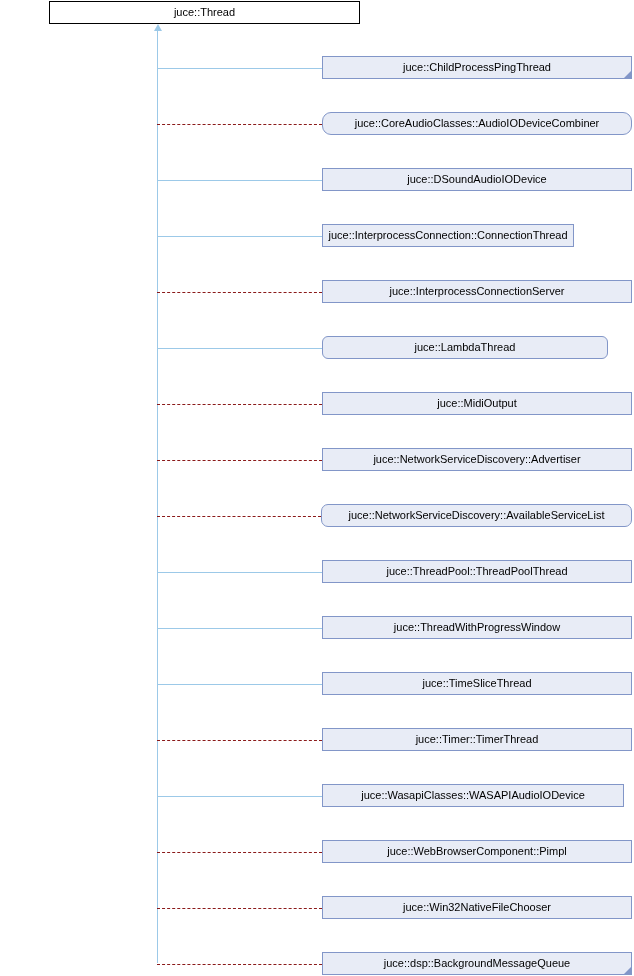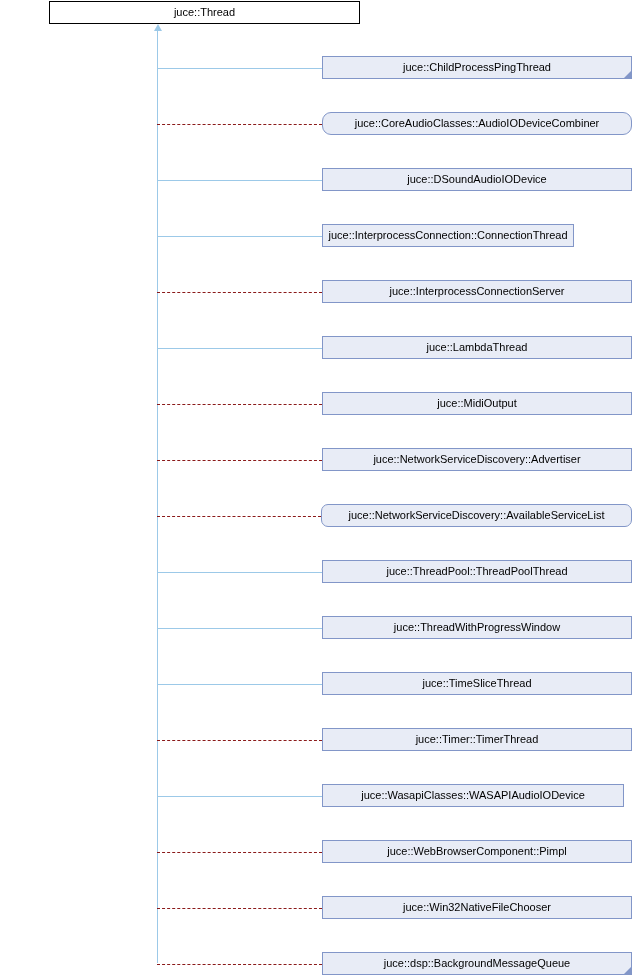--- a/index.html
+++ b/index.html
@@ -122,21 +122,21 @@
       </div>
       <div class="branch solid" style="left: 157px; top: 236px; width: 165px;"></div>
       <div class="node" style="left: 322px; top: 224px; width: 252px;">
         <span class="label">juce::InterprocessConnection::ConnectionThread</span>
       </div>
       <div class="branch dashed" style="left: 157px; top: 292px; width: 165px;"></div>
       <div class="node" style="left: 322px; top: 280px; width: 310px;">
         <span class="label">juce::InterprocessConnectionServer</span>
       </div>
       <div class="branch solid" style="left: 157px; top: 348px; width: 165px;"></div>
-      <div class="node" style="left: 322px; top: 336px; width: 310px;">
+      <div class="node" style="left: 322px; top: 336px; width: 286px; border-radius: 6px;">
         <span class="label">juce::LambdaThread</span>
       </div>
       <div class="branch dashed" style="left: 157px; top: 404px; width: 165px;"></div>
       <div class="node" style="left: 322px; top: 392px; width: 310px;">
         <span class="label">juce::MidiOutput</span>
       </div>
       <div class="branch dashed" style="left: 157px; top: 460px; width: 165px;"></div>
       <div class="node" style="left: 322px; top: 448px; width: 310px;">
         <span class="label">juce::NetworkServiceDiscovery::Advertiser</span>
       </div>

